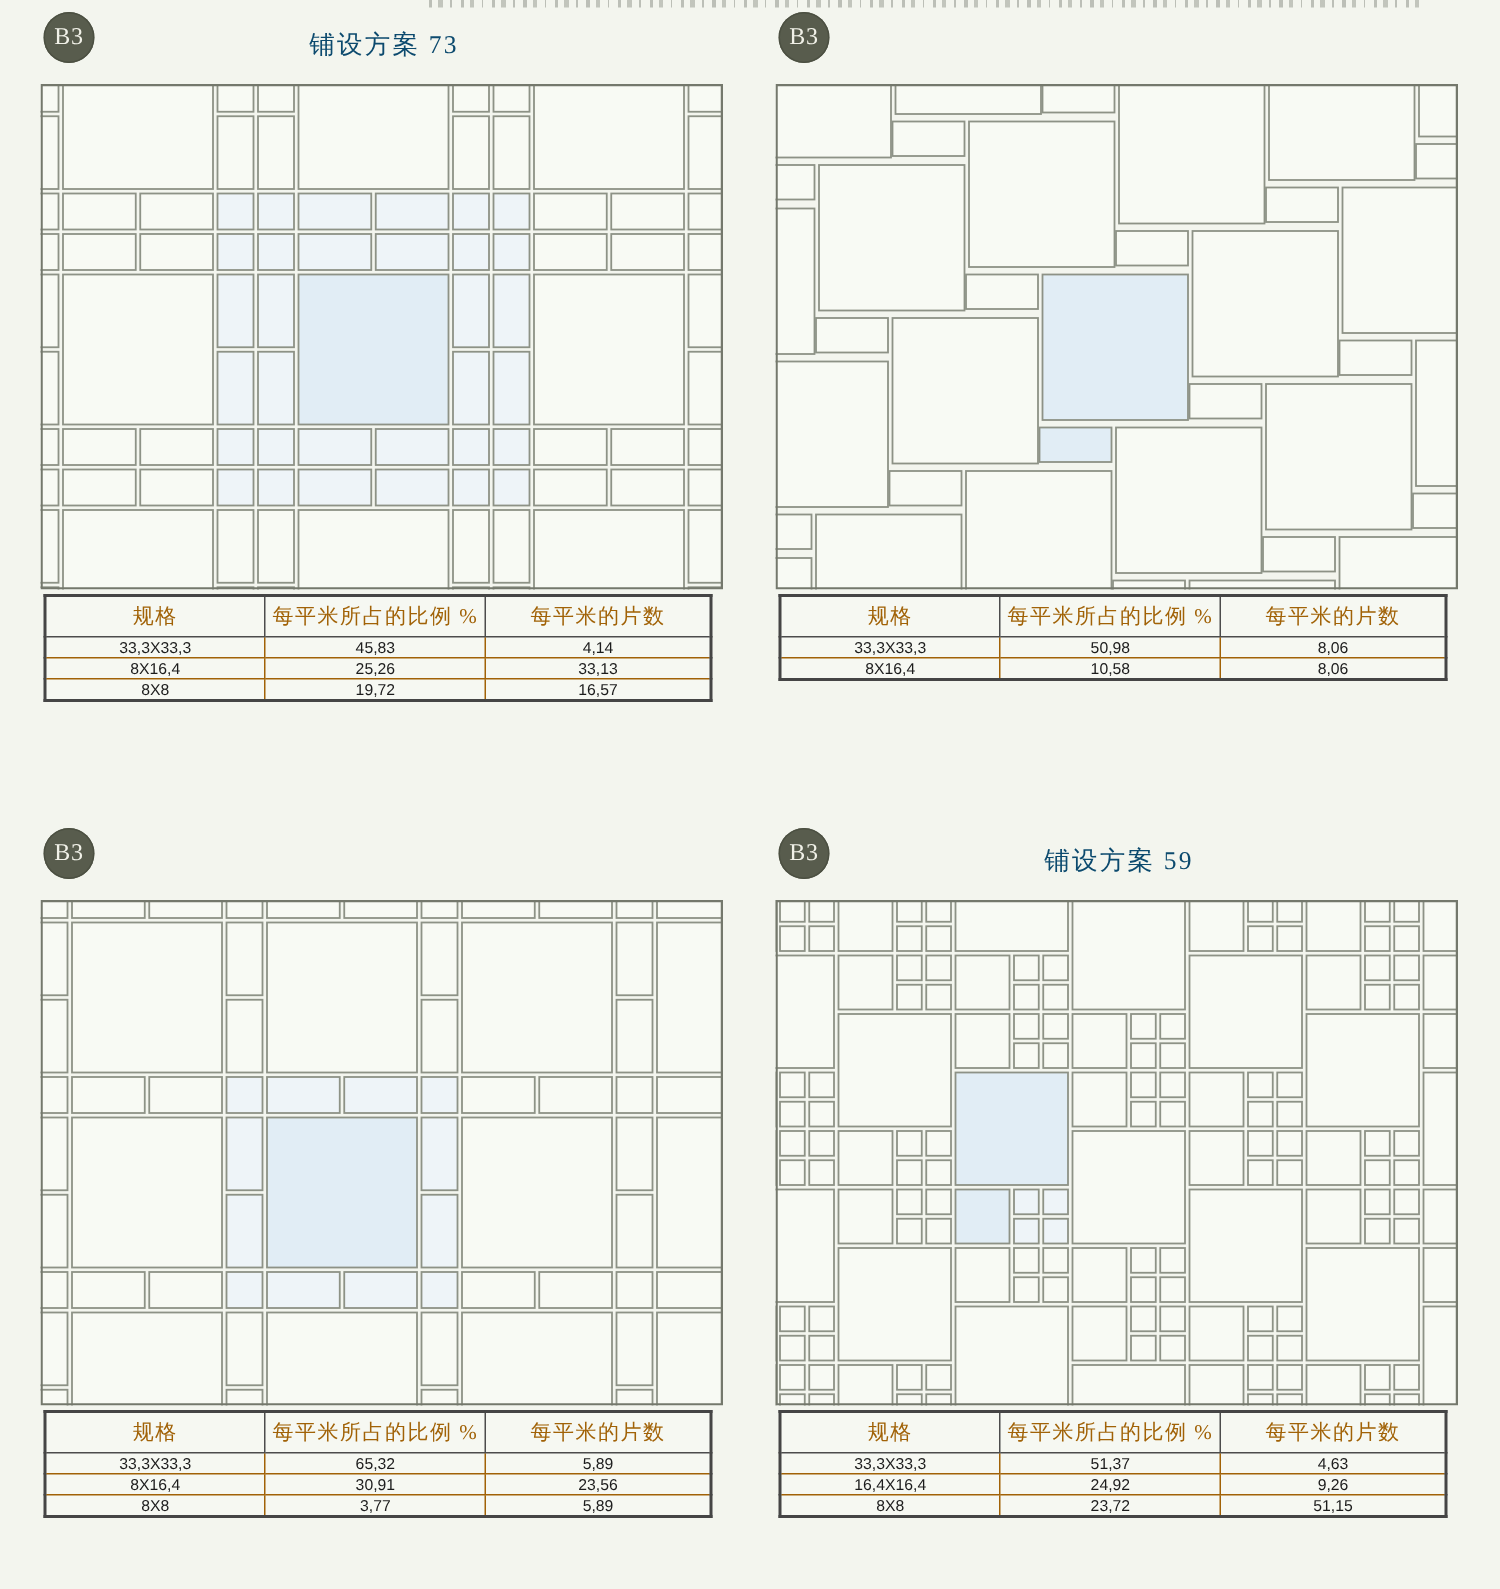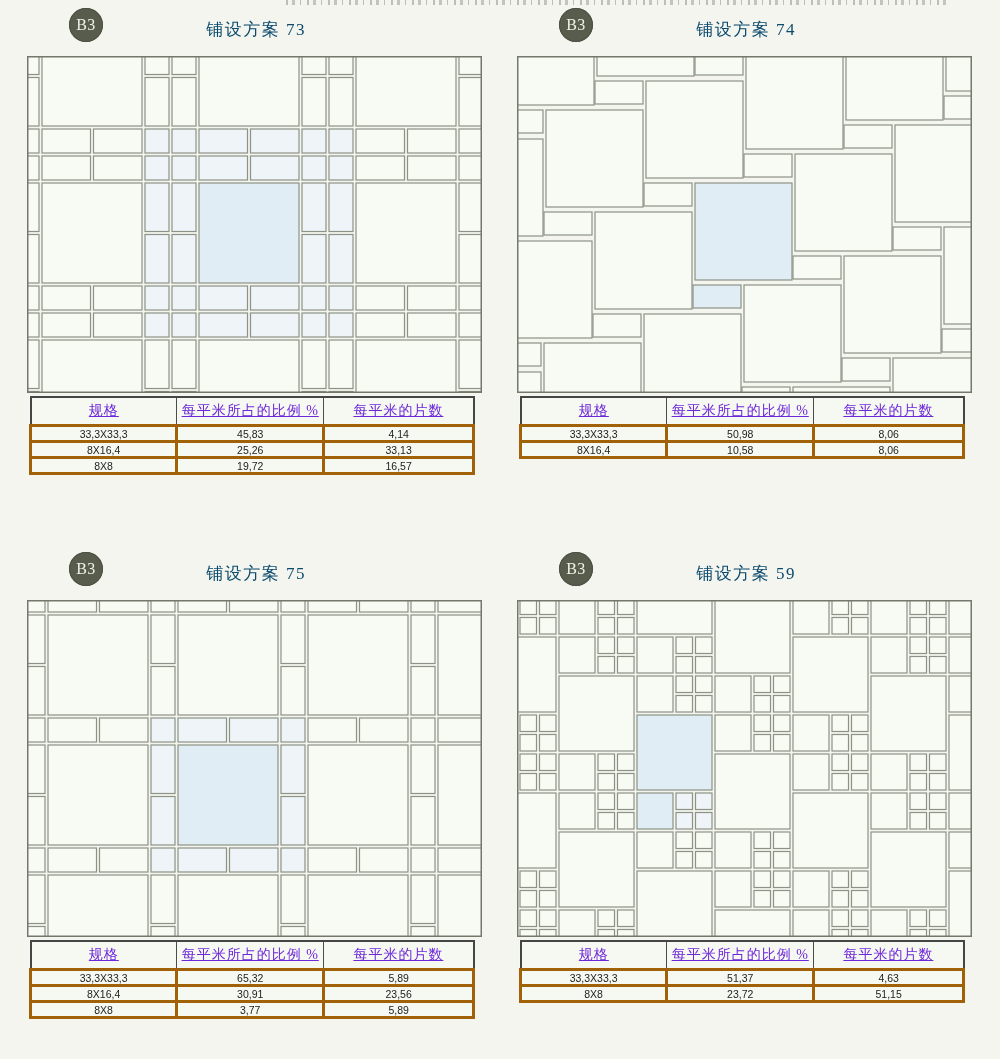--- a/index.html
+++ b/index.html
@@ -18,40 +18,39 @@
     opacity:.55;
   }
   .plan { position:absolute; width:458px; }
   .plan-head { position:relative; height:48px; }
   .badge {
     position:absolute; left:2px; top:0; width:34px; height:34px;
     border-radius:50%; background:#585c4d; color:#f1f1e8;
     font:400 16px/34px "Liberation Serif","DejaVu Serif",serif;
     text-align:center; letter-spacing:.5px;
     box-shadow:0 0 0 1px #4c5042 inset;
-    margin-left:40px;
   }
   .plan-title {
     margin:0; padding-top:10px; text-align:center;
     font:400 17px "Liberation Serif","DejaVu Serif",serif;
     color:#0c4a6e; letter-spacing:1.5px;
   }
   svg.diagram { display:block; background:#f2f4ee; }
   table.spec-table {
     margin:3px 0 0 2px; width:446px; table-layout:fixed;
     border-collapse:collapse; background:#f6f8f2;
     border:2px solid #454545;
   }
   table.spec-table th {
     border:1px solid #4c4c4c; height:24px;
     font:400 14px "Liberation Serif","DejaVu Serif",serif;
-    color:#6d28d9; letter-spacing:1px; font-weight:normal;text-decoration:underline;
+    color:#a16207; letter-spacing:1px; font-weight:normal;
   }
   table.spec-table td {
-    border:3px solid #a16207; height:13px; text-align:center;
+    border:1px solid #a16207; height:13px; text-align:center;
     font:400 10.5px "Liberation Sans","DejaVu Sans",sans-serif;
     color:#1c1c1c; padding:0;
   }
 </style>
 </head>
 <body>
 
 <div class="page">
   <div class="top-clip"></div>
 
@@ -186,21 +185,20 @@
             <td>19,72</td>
             <td>16,57</td>
           </tr>
         </tbody>
       </table>
   </section>
 
   <section class="plan" style="left:517px; top:8px;">
     <div class="plan-head">
       <div class="badge"><span>B3</span></div>
-      <h2 class="plan-title">铺设方案 74</h2>
     </div>
     <svg class="diagram" width="455" height="337" viewBox="0 0 455 337">
         <rect x="0" y="0" width="455" height="337" fill="#f3f5ee"></rect>
         <rect x="-73" y="316" width="97" height="97" fill="#f8faf4" stroke="#8d9286" stroke-width="1.2"></rect>
         <rect x="-71" y="83" width="97" height="97" fill="#f8faf4" stroke="#8d9286" stroke-width="1.2"></rect>
         <rect x="-22" y="185" width="97" height="97" fill="#f8faf4" stroke="#8d9286" stroke-width="1.2"></rect>
         <rect x="27" y="287" width="97" height="97" fill="#f8faf4" stroke="#8d9286" stroke-width="1.2"></rect>
         <rect x="-24" y="287" width="48" height="23" fill="#f8faf4" stroke="#8d9286" stroke-width="1.2"></rect>
         <rect x="-20" y="-48" width="97" height="97" fill="#f8faf4" stroke="#8d9286" stroke-width="1.2"></rect>
         <rect x="29" y="54" width="97" height="97" fill="#f8faf4" stroke="#8d9286" stroke-width="1.2"></rect>
@@ -260,21 +258,20 @@
             <td>10,58</td>
             <td>8,06</td>
           </tr>
         </tbody>
       </table>
   </section>
 
   <section class="plan" style="left:27px; top:552px;">
     <div class="plan-head">
       <div class="badge"><span>B3</span></div>
-      <h2 class="plan-title">铺设方案 75</h2>
     </div>
     <svg class="diagram" width="455" height="337" viewBox="0 0 455 337">
         <rect x="0" y="0" width="455" height="337" fill="#f3f5ee"></rect>
         <rect x="-6" y="-12" width="24" height="24" fill="#f8faf4" stroke="#8d9286" stroke-width="1.2"></rect>
         <rect x="-6" y="15" width="24" height="48.5" fill="#f8faf4" stroke="#8d9286" stroke-width="1.2"></rect>
         <rect x="-6" y="66.5" width="24" height="48.5" fill="#f8faf4" stroke="#8d9286" stroke-width="1.2"></rect>
         <rect x="-6" y="118" width="24" height="24" fill="#f8faf4" stroke="#8d9286" stroke-width="1.2"></rect>
         <rect x="-6" y="145" width="24" height="48.5" fill="#f8faf4" stroke="#8d9286" stroke-width="1.2"></rect>
         <rect x="-6" y="196.5" width="24" height="48.5" fill="#f8faf4" stroke="#8d9286" stroke-width="1.2"></rect>
         <rect x="-6" y="248" width="24" height="24" fill="#f8faf4" stroke="#8d9286" stroke-width="1.2"></rect>
@@ -569,20 +566,25 @@
             <th>每平米的片数</th>
           </tr>
         </thead>
         <tbody>
           <tr>
             <td>33,3X33,3</td>
             <td>51,37</td>
             <td>4,63</td>
           </tr>
           <tr>
+            <td>16,4X16,4</td>
+            <td>24,92</td>
+            <td>9,26</td>
+          </tr>
+          <tr>
             <td>8X8</td>
             <td>23,72</td>
             <td>51,15</td>
           </tr>
         </tbody>
       </table>
   </section>
 </div>
 
 </body></html>

